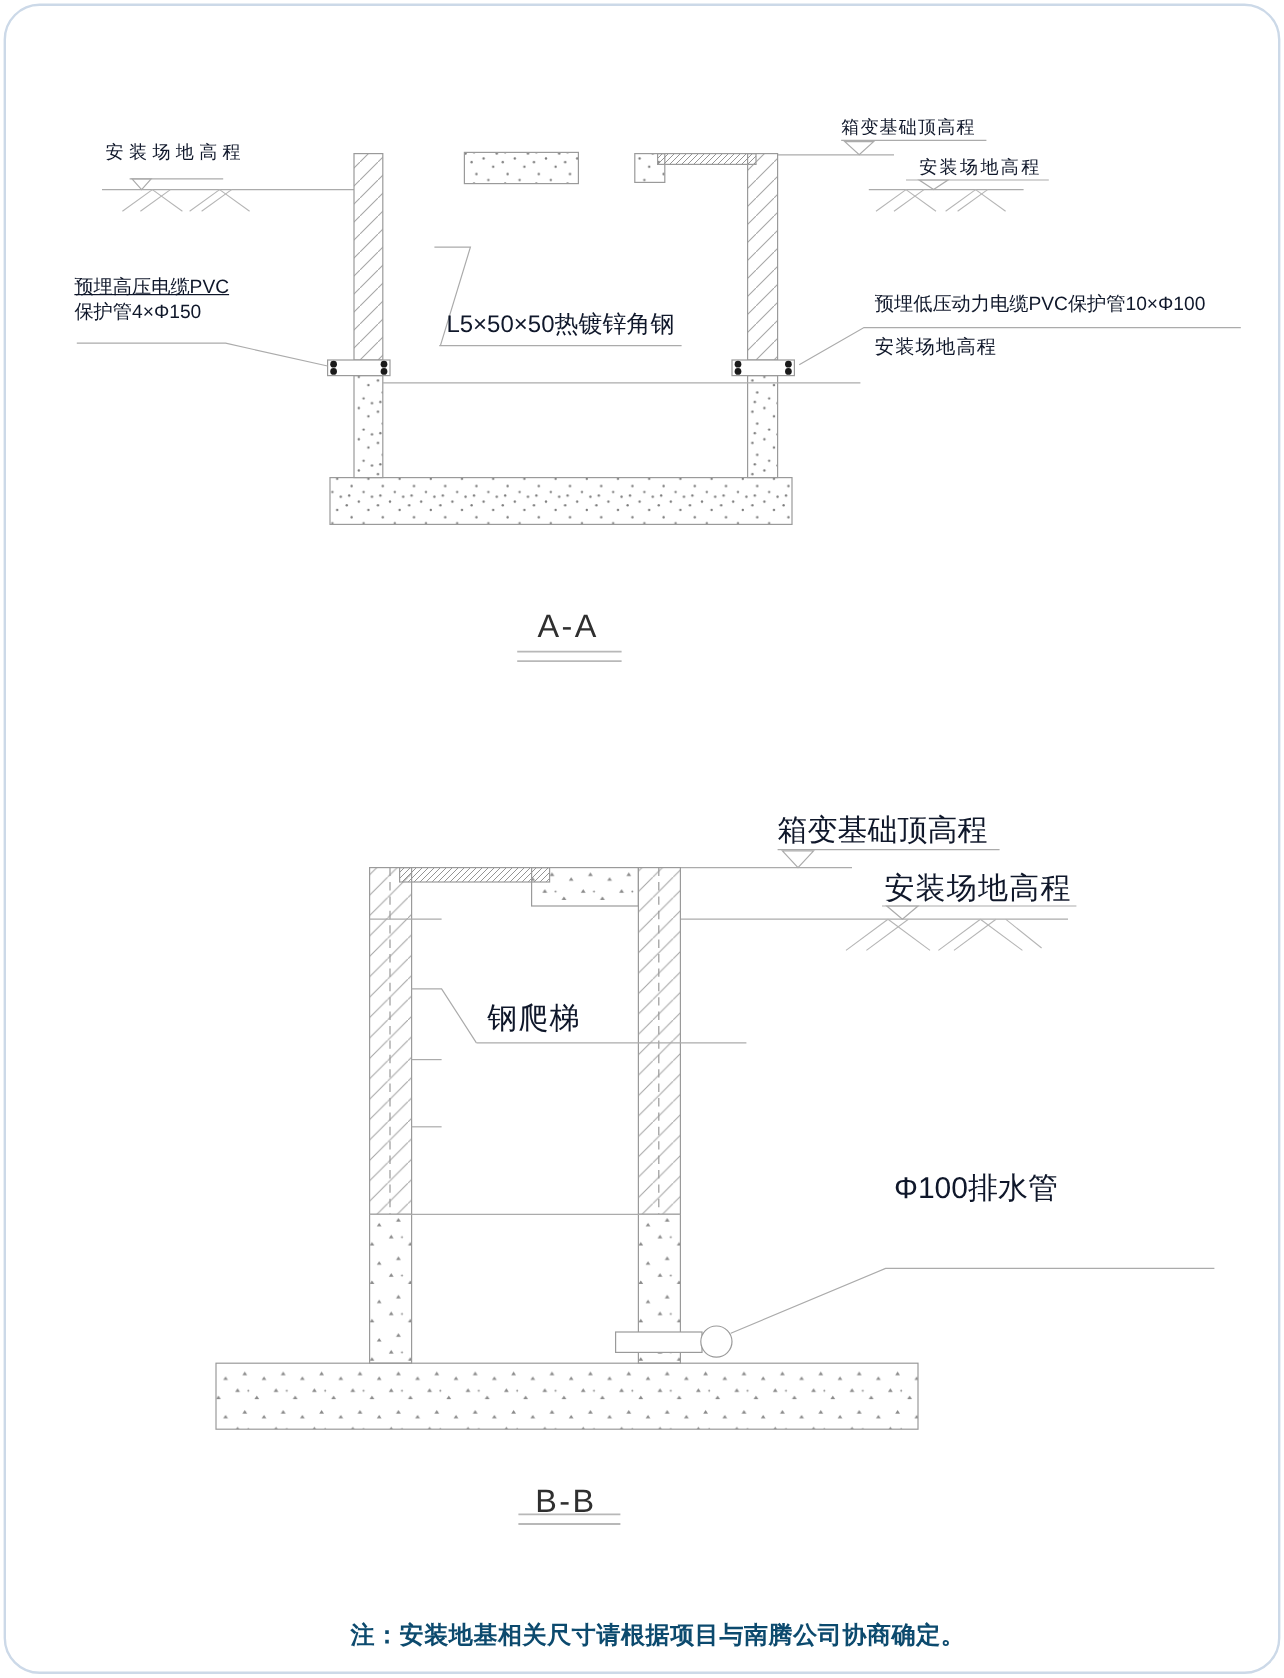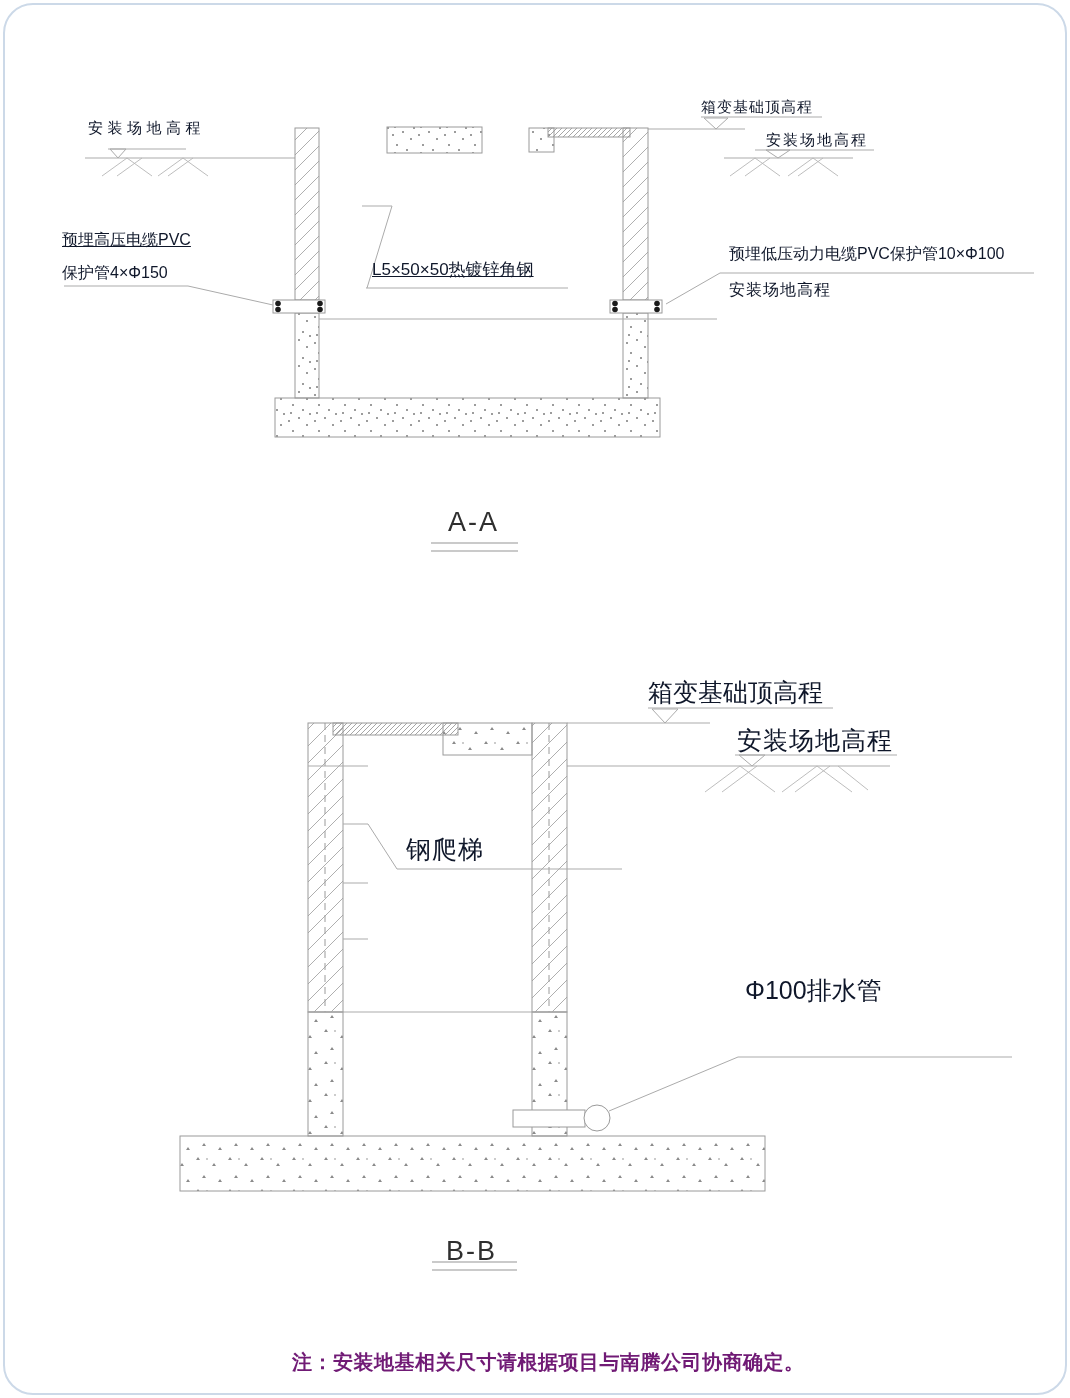--- a/index.html
+++ b/index.html
@@ -3,27 +3,27 @@
 <meta charset="utf-8">
 <style>
   html,body{margin:0;padding:0;background:#fff;}
   .canvas{position:relative;width:1070px;height:1398px;background:#ffffff;overflow:hidden;
           font-family:"Liberation Sans","DejaVu Sans",sans-serif;}
   .frame{position:absolute;left:3px;top:3px;right:3px;bottom:3px;border:2px solid #ccd9e8;border-radius:30px;}
   svg.draw{position:absolute;left:0;top:0;}
   .lbl{position:absolute;color:#0f172a;white-space:nowrap;line-height:1.15;}
   .fs15{font-size:15px;}
   .fs16{font-size:16px;}
-  .fs17{font-size:17px;text-decoration:underline;}
+  .fs17{font-size:20px;}
   .fs25{font-size:25px;}
   .fs27{font-size:27px;}
   .ls1{letter-spacing:1px;}
   .ls2{letter-spacing:2px;}
   .ls4{letter-spacing:4.5px;}
-  .note{position:absolute;color:#701a75;font-weight:bold;font-size:20px;letter-spacing:0.5px;white-space:nowrap;}
+  .note{position:absolute;color:#0c4a6e;font-weight:bold;font-size:20px;letter-spacing:0.5px;white-space:nowrap;}
   .seclabel{color:#2f2f2f;}
 </style>
 </head>
 <body>
 
 <div class="canvas">
   <div class="frame"></div>
 
   <svg class="draw" width="1070" height="1398" viewBox="0 0 1070 1398">
     <defs>
@@ -193,21 +193,21 @@
 
       <g stroke="#b8b8b8" stroke-width="1.5">
         <path d="M432,1262 H517"></path>
           <path d="M432,1270 H517"></path>
       </g>
     </g>
   </svg>
 
   <div class="lbl fs15 ls4" style="left:88px;top:119px;">安装场地高程</div>
   <div class="lbl fs16" style="left:62px;top:231px;text-decoration:underline;">预埋高压电缆PVC</div>
-  <div class="lbl fs16" style="left:62px;top:264px;">保护管4×Φ150</div>
+  <div class="lbl fs16" style="left:62px;top:252px;">保护管4×Φ150</div>
   <div class="lbl fs17" style="left:372px;top:260px;">L5×50×50热镀锌角钢</div>
   <div class="lbl fs15 ls1" style="left:701px;top:98px;">箱变基础顶高程</div>
   <div class="lbl fs15 ls2" style="left:766px;top:131px;">安装场地高程</div>
   <div class="lbl fs16" style="left:729px;top:245px;text-align:right;">预埋低压动力电缆PVC保护管10×Φ100</div>
   <div class="lbl fs16 ls1" style="left:729px;top:281px;">安装场地高程</div>
   <div class="lbl fs27 ls2 seclabel" style="left:448px;top:507px;text-align:center;">A-A</div>
 
   <div class="lbl fs25" style="left:648px;top:678px;">箱变基础顶高程</div>
   <div class="lbl fs25 ls1" style="left:737px;top:726px;">安装场地高程</div>
   <div class="lbl fs25 ls1" style="left:406px;top:835px;text-align:right;">钢爬梯</div>

